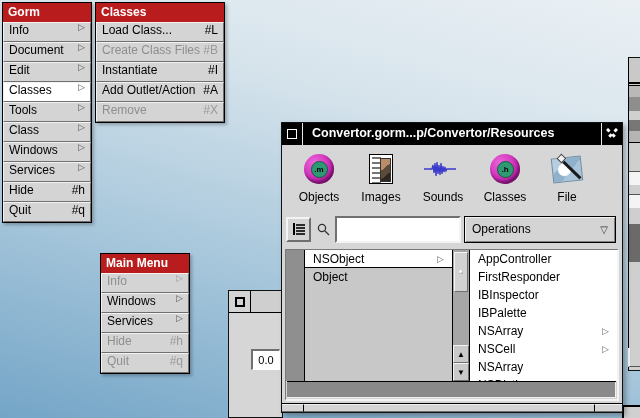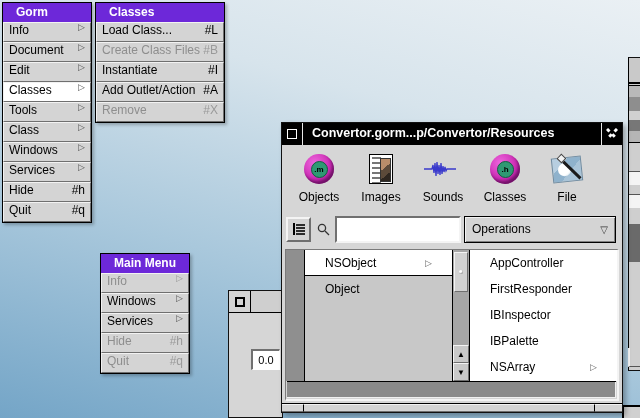--- a/index.html
+++ b/index.html
@@ -7,22 +7,22 @@
   body {
     font-family:"Liberation Sans", sans-serif;
     background:linear-gradient(195deg,#eaf0f4 0%,#d7e4ec 28%,#a9c8dc 62%,#74a5c7 100%);
     position:relative; color:#000;
   }
   .abs { position:absolute; }
 
   
   .menu { position:absolute; border:1px solid #000; background:#d4d4d4;
           box-shadow:2px 2px 3px rgba(0,0,0,.25); }
-  .menu-title { background:#6d28d9; color:#fff; font-weight:bold; font-size:12px;
-                height:19px; line-height:18px; padding:0 13px; }
+  .menu-title { background:#b91c1c; color:#fff; font-weight:bold; font-size:12px;
+                height:19px; line-height:18px; padding:0 5px; }
   .mi { height:20px; display:flex; align-items:flex-start; justify-content:space-between;
         padding:0 5px; font-size:12px; background:#d4d4d4;
         border-top:1px solid #f2f2f2; border-left:1px solid #f2f2f2;
         border-bottom:1px solid #6f6f6f; border-right:1px solid #6f6f6f; }
   .mi.sel { background:#fff; }
   .mi.dis { color:#8e8e8e; }
   .mi .arr { font-size:9px; color:#555; line-height:1; }
   .mi.dis .arr, .mi.dis .sc { color:#9a9a9a; }
   .mi .sc { font-size:12px; }
 
@@ -84,22 +84,22 @@
   
   .browser { position:absolute; left:3px; right:3px; top:126px; height:152px;
              border-top:1px solid #7a7a7a; border-left:1px solid #7a7a7a;
              border-bottom:2px solid #f4f4f4; border-right:2px solid #f4f4f4;
              background:#d4d4d4; display:flex; flex-direction:column; }
   .brow-cols { flex:1; display:flex; min-height:0; }
   .left-strip { width:19px; background:#8f8f8f; border-right:1px solid #000; flex:none; }
   .col { overflow:hidden; }
   .col1 { width:148px; background:#c8c8c8; border-right:1px solid #000; flex:none; }
   .col2 { flex:1; background:#fff; }
-  .brow { height:26px; display:flex; align-items:center; justify-content:space-between;
-          font-size:12px; padding:0 20px; white-space:nowrap; }
+  .brow { height:18px; display:flex; align-items:center; justify-content:space-between;
+          font-size:12px; padding:0 8px; white-space:nowrap; }
   .brow.sel { background:#fff; border-bottom:1px solid #000; }
   .brow .arr { font-size:9px; color:#666; }
   .vscroll { width:17px; background:#a6a6a6; border-right:1px solid #000; flex:none;
              position:relative; }
   .knob { position:absolute; left:1px; right:1px; top:2px; height:40px; background:#d2d2d2;
           border-top:1px solid #f4f4f4; border-left:1px solid #f4f4f4;
           border-bottom:1px solid #6f6f6f; border-right:1px solid #6f6f6f; }
   .knob::after { content:""; position:absolute; left:50%; top:50%; width:4px; height:4px;
           margin:-2px 0 0 -2px; border-radius:50%;
           background:radial-gradient(circle at 35% 30%, #fff 0 30%, #555 100%); }

